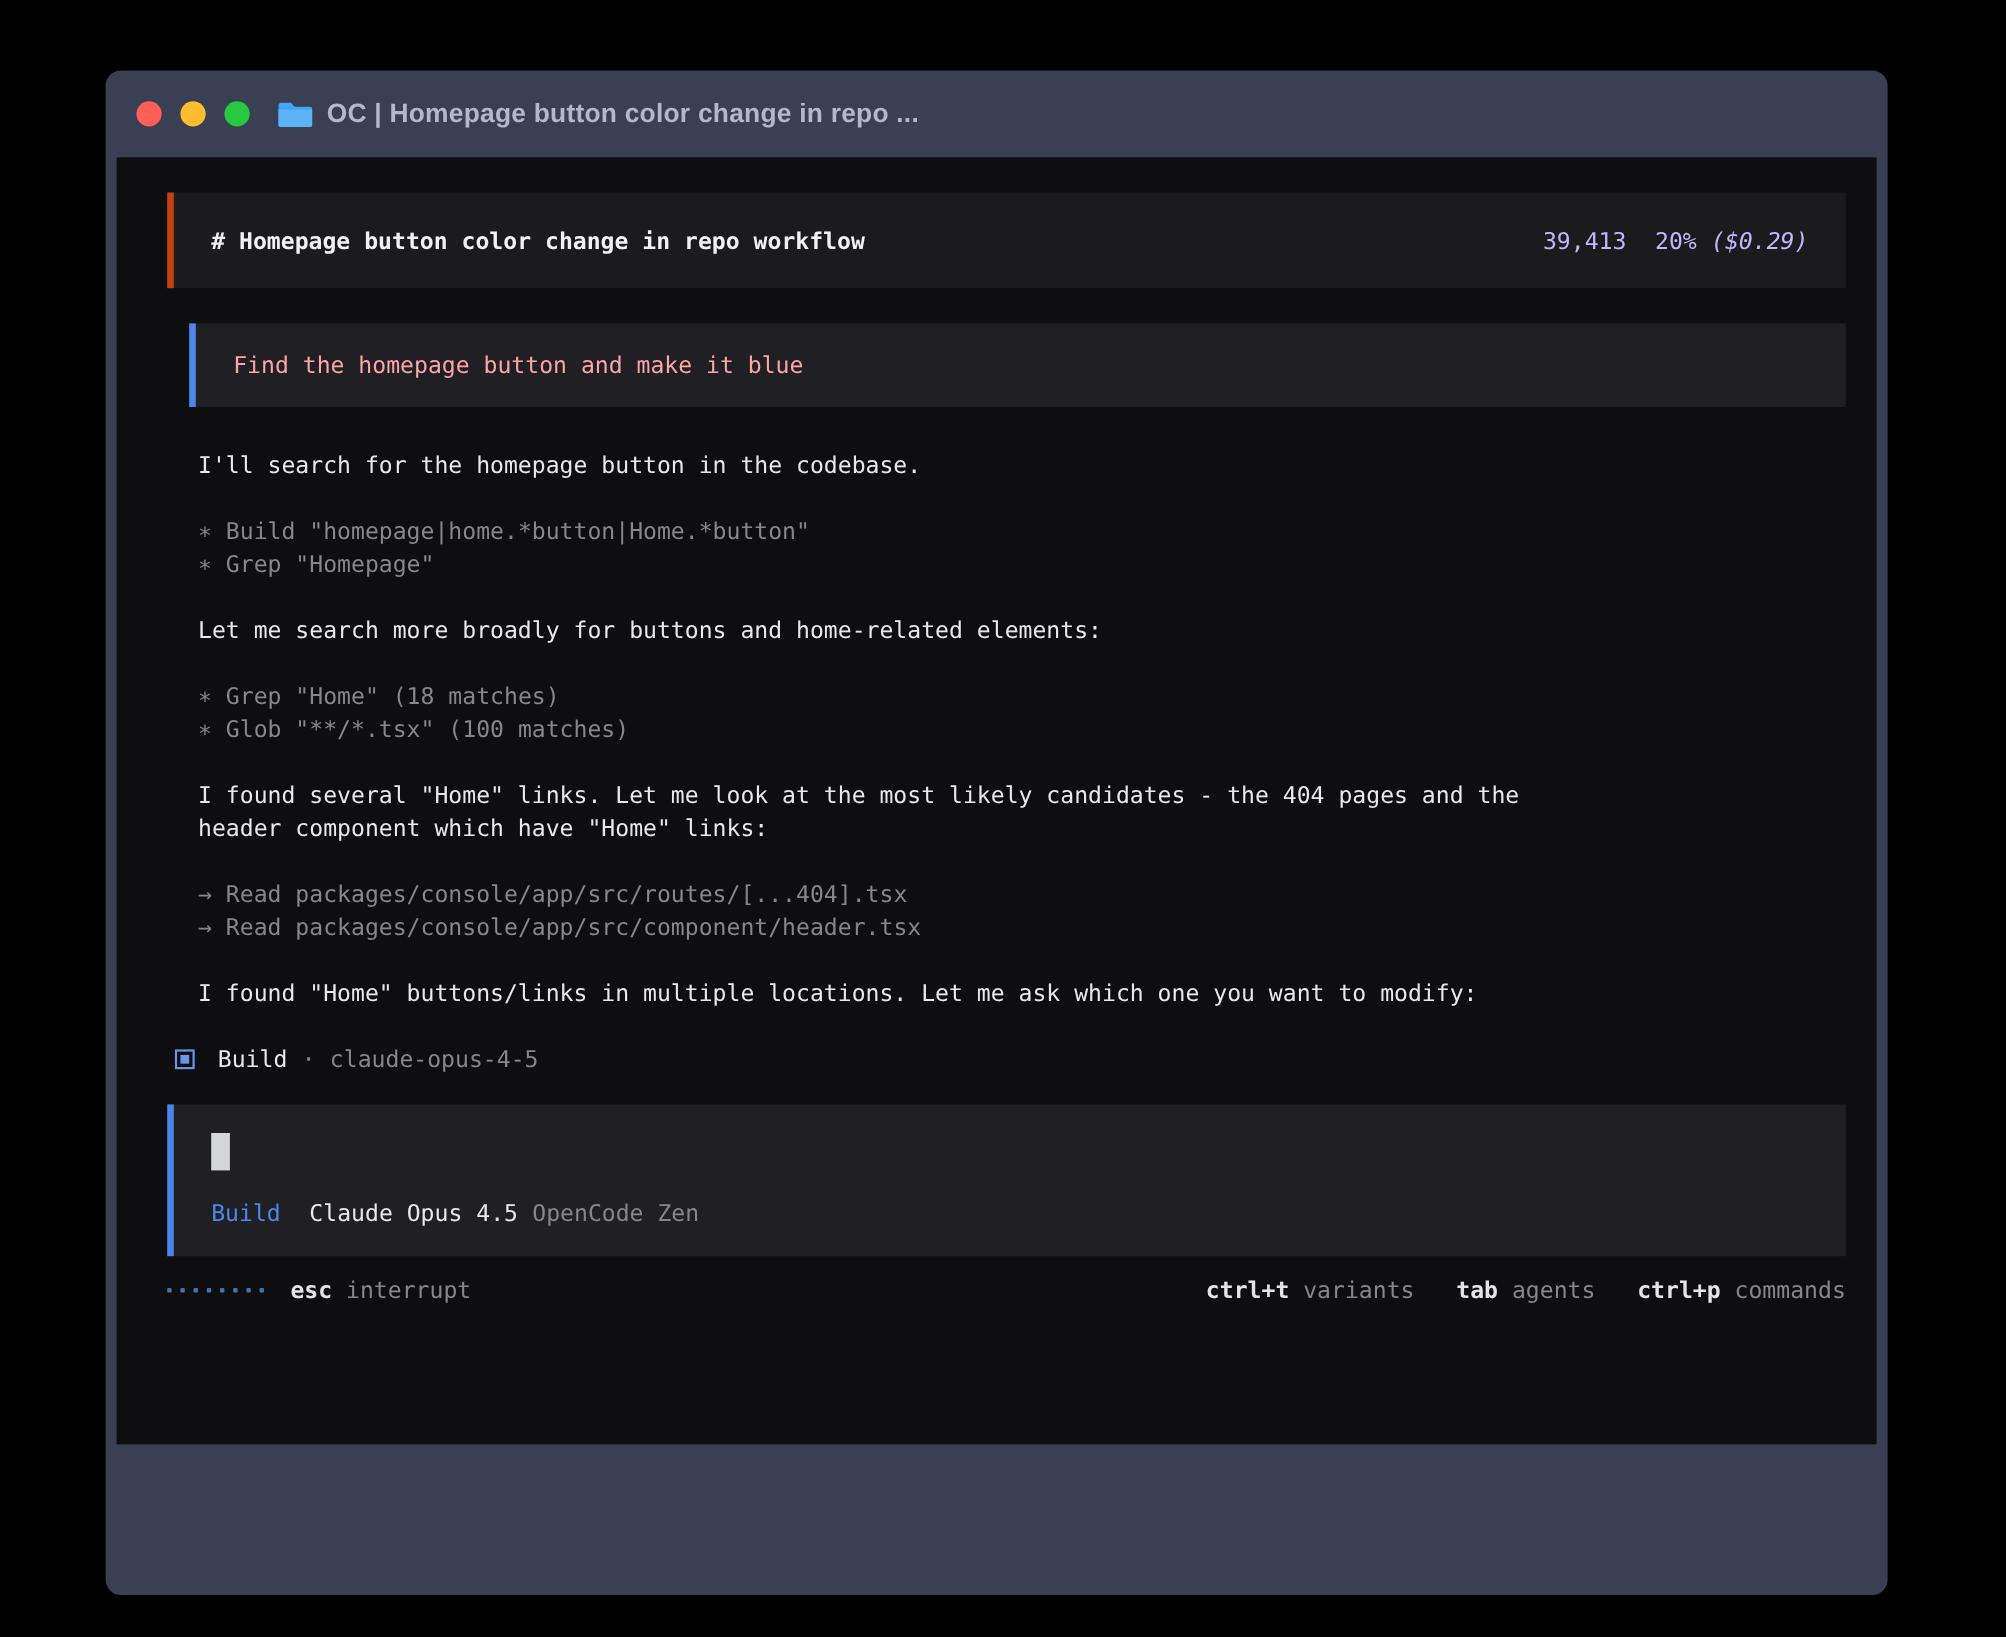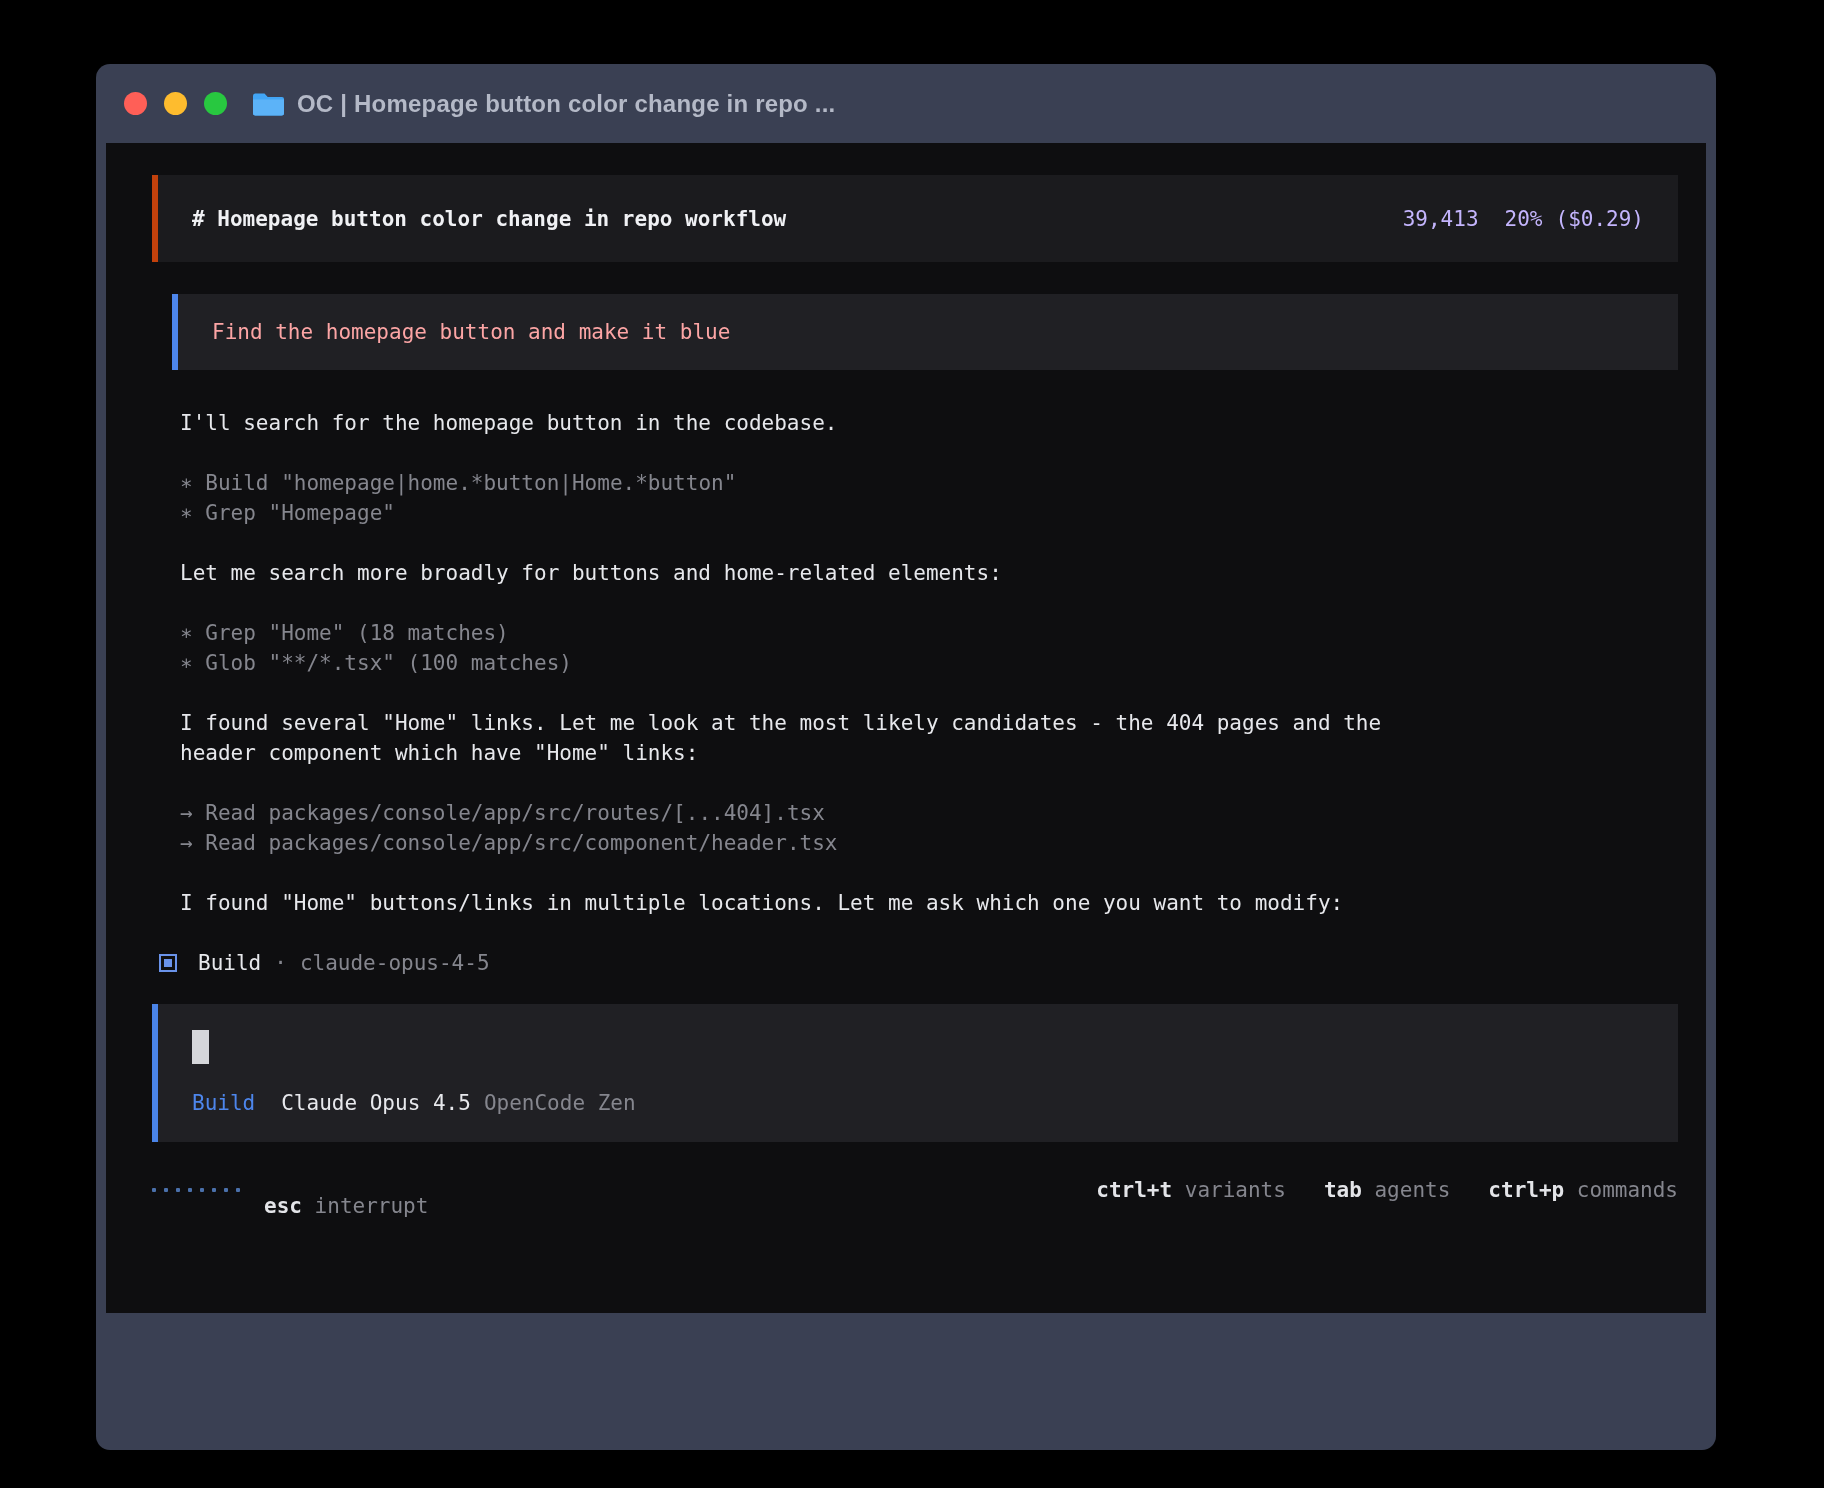--- a/index.html
+++ b/index.html
@@ -23,21 +23,21 @@
   
   .terminal { position:absolute; left:10px; top:79px; width:1600px; height:1170px;
               background:#0e0e10; padding:32px 28px 0 46px; font-size:21px; line-height:30px; }
 
   .block { border-left:6px solid #c2410c; background:#1b1b1e; padding:0 34px; }
 
   .session-header { height:87px; display:flex; align-items:center; justify-content:space-between; }
   .session-title { font-weight:700; color:#f0f1f4; white-space:pre; }
   .session-stats { color:#c4b5fd; white-space:pre; display:flex; }
   .session-stats .pct { margin-left:26px; }
-  .session-stats .cost { margin-left:13px; }
+  .session-stats .cost { margin-left:13px;font-style:italic; }
 
   .user-block { margin-top:32px; height:76px; display:flex; align-items:center;
                 background:#202024; border-left-color:#4d86ec; color:#fca5a5; white-space:pre;margin-left:20px; }
 
   .conversation { margin:38px 0 0 28px; color:#e7e8ec; }
   .line { white-space:pre; line-height:30px; }
   .line.wrap { white-space:normal; max-width:1250px; }
   .line.tool { color:#85868e; }
   .line.gap { margin-top:30px; }
 
@@ -53,21 +53,21 @@
                padding:26px 34px 24px; }
   .cursor { width:17px; height:34px; background:#d5d6da; display:block; }
   .model-row { margin-top:24px; display:flex; line-height:30px; }
   .mode { color:#4d86ec; margin-right:26px; }
   .model { color:#e7e8ec; margin-right:13px; }
   .provider { color:#85868e; }
 
   .statusbar { margin-top:16px; display:flex; align-items:center; line-height:30px; }
   .dots { display:flex; gap:8px; align-items:center; }
   .dot { width:4px; height:4px; border-radius:1px; background:#4a70ab; }
-  .esc-group { margin-left:24px; white-space:pre;margin-top:33px; }
+  .esc-group { margin-left:24px; white-space:pre; }
   .key { font-weight:700; color:#e3e4e8; }
   .lbl { color:#85868e; }
   .shortcuts { margin-left:auto; display:flex; gap:38px; }
   .shortcut { white-space:pre; }
 </style>
 </head>
 <body>
 
 <div class="window">
 

